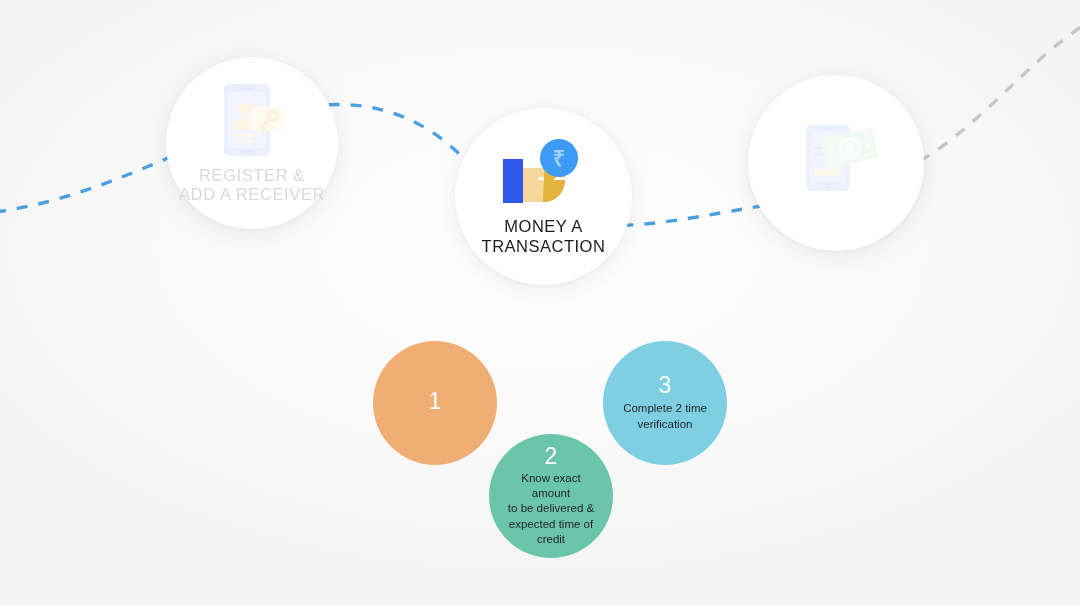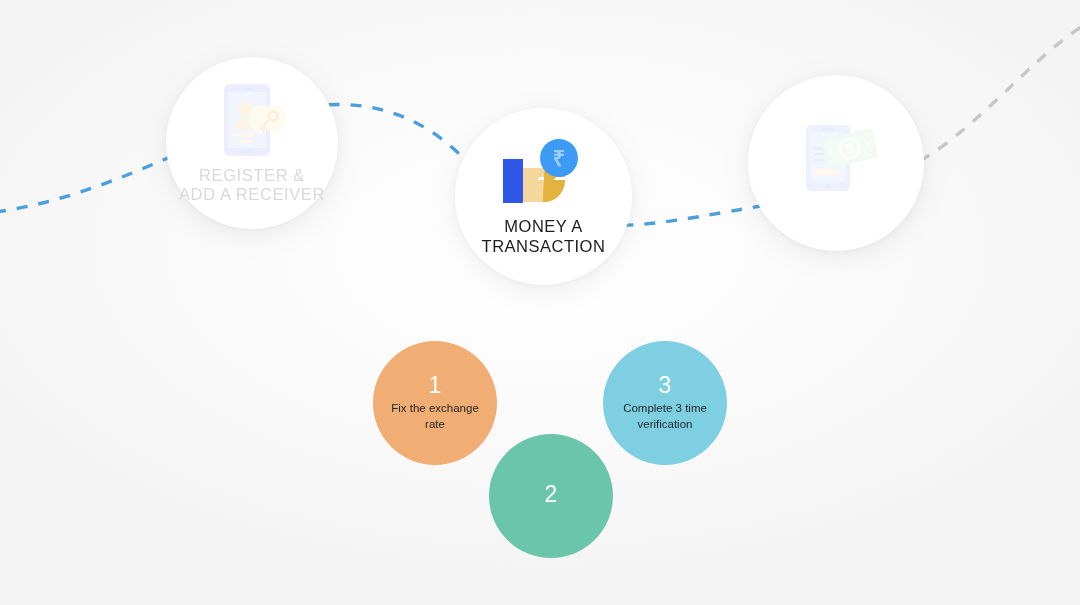--- a/index.html
+++ b/index.html
@@ -203,26 +203,29 @@
           <text x="56" y="31" text-anchor="middle" font-family="'Liberation Sans', sans-serif" font-size="16" font-weight="bold" fill="#ffffff">$</text>
           <circle cx="38" cy="25" r="1.6" fill="#ffffff"></circle>
           <circle cx="74" cy="25" r="1.6" fill="#ffffff"></circle>
         </g>
       </svg>
     </span>
   </div>
 
   <div class="detail-bubble" id="bubble-1">
     <div class="bubble-num">1</div>
-    <div class="bubble-text">Fix the exchange rate</div>
   </div>
 
   <div class="detail-bubble" id="bubble-2">
     <div class="bubble-num">2</div>
+    <div class="bubble-text">Know exact amount
+to be delivered &amp;
+expected time of
+credit</div>
   </div>
 
   <div class="detail-bubble" id="bubble-3">
     <div class="bubble-num">3</div>
-    <div class="bubble-text">Complete 3 time
+    <div class="bubble-text">Complete 2 time
 verification</div>
   </div>
 
 </div>
 
 </body></html>

